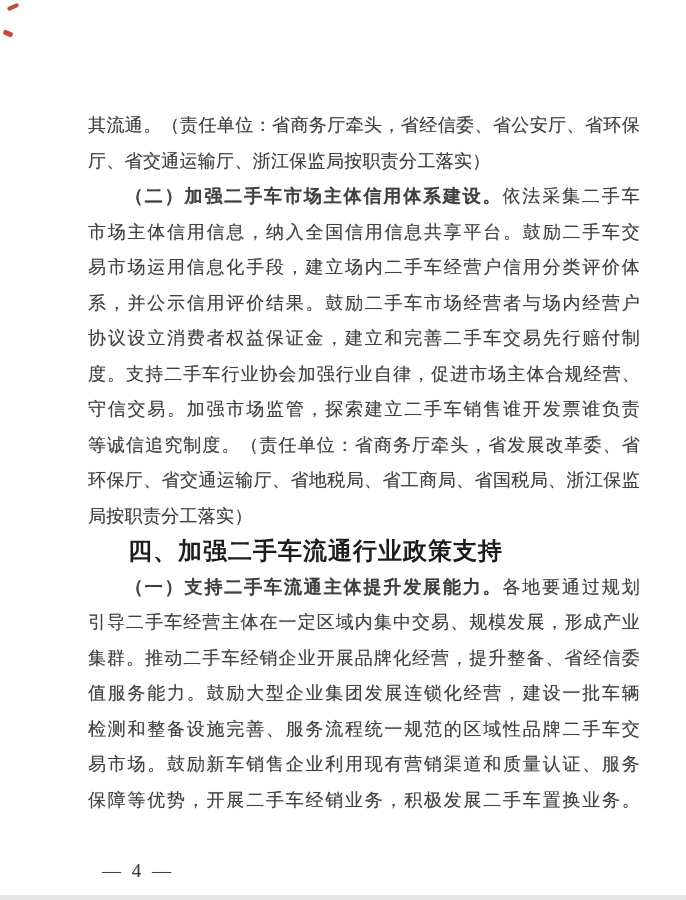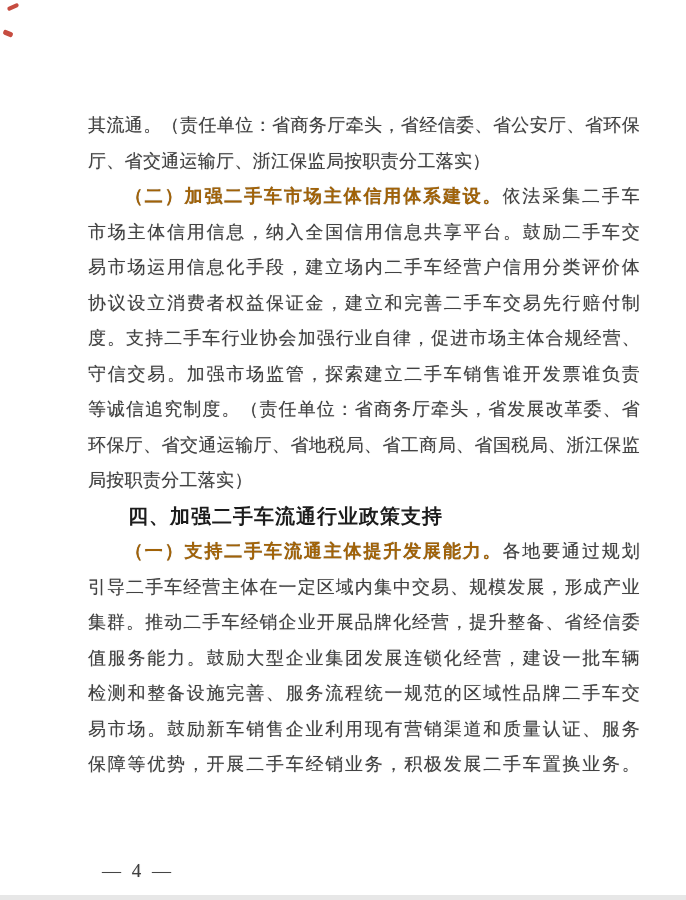--- a/index.html
+++ b/index.html
@@ -31,31 +31,31 @@
   .line.end {
     text-align: right;
     text-align-last: left;
   }
   .line.indent {
     padding-left: 37px;
     width: 515px;
   }
   .line .lead {
     font-weight: bold;
-    color: #a16207;
+    color: #404040;
     margin-top: 44px;
   }
   .line.heading {
     padding-left: 40px;
     width: 512px;
     text-align: left;
     text-align-last: left;
     font-family: "DejaVu Sans", "Liberation Sans", sans-serif;
     font-weight: 700;
-    font-size: 20px;
+    font-size: 24px;
     color: #1c1c1c;
     text-shadow: none;
     letter-spacing: 1px;
   }
   .page-footer {
     position: absolute;
     left: 102px;
     top: 860px;
     font-size: 19px;
     color: #3f3f3f;
@@ -83,20 +83,21 @@
 
   <div class="red-mark m1" style="background: rgb(192, 57, 43);"></div>
   <div class="red-mark m2" style="background: rgb(192, 57, 43);"></div>
 
   <div class="doc-body">
       <div class="line body"><span>其流通。（责任单位：省商务厅牵头，省经信委、省公安厅、省环保</span></div>
       <div class="line body end"><span>厅、省交通运输厅、浙江保监局按职责分工落实）</span></div>
       <div class="line indent"><span class="lead">（二）加强二手车市场主体信用体系建设。</span><span>依法采集二手车</span></div>
       <div class="line body"><span>市场主体信用信息，纳入全国信用信息共享平台。鼓励二手车交</span></div>
       <div class="line body"><span>易市场运用信息化手段，建立场内二手车经营户信用分类评价体</span></div>
+      <div class="line body"><span>系，并公示信用评价结果。鼓励二手车市场经营者与场内经营户</span></div>
       <div class="line body"><span>协议设立消费者权益保证金，建立和完善二手车交易先行赔付制</span></div>
       <div class="line body"><span>度。支持二手车行业协会加强行业自律，促进市场主体合规经营、</span></div>
       <div class="line body"><span>守信交易。加强市场监管，探索建立二手车销售谁开发票谁负责</span></div>
       <div class="line body"><span>等诚信追究制度。（责任单位：省商务厅牵头，省发展改革委、省</span></div>
       <div class="line body"><span>环保厅、省交通运输厅、省地税局、省工商局、省国税局、浙江保监</span></div>
       <div class="line body end"><span>局按职责分工落实）</span></div>
       <div class="line heading"><span>四、加强二手车流通行业政策支持</span></div>
       <div class="line indent"><span class="lead">（一）支持二手车流通主体提升发展能力。</span><span>各地要通过规划</span></div>
       <div class="line body"><span>引导二手车经营主体在一定区域内集中交易、规模发展，形成产业</span></div>
       <div class="line body"><span>集群。推动二手车经销企业开展品牌化经营，提升整备、省经信委</span></div>

